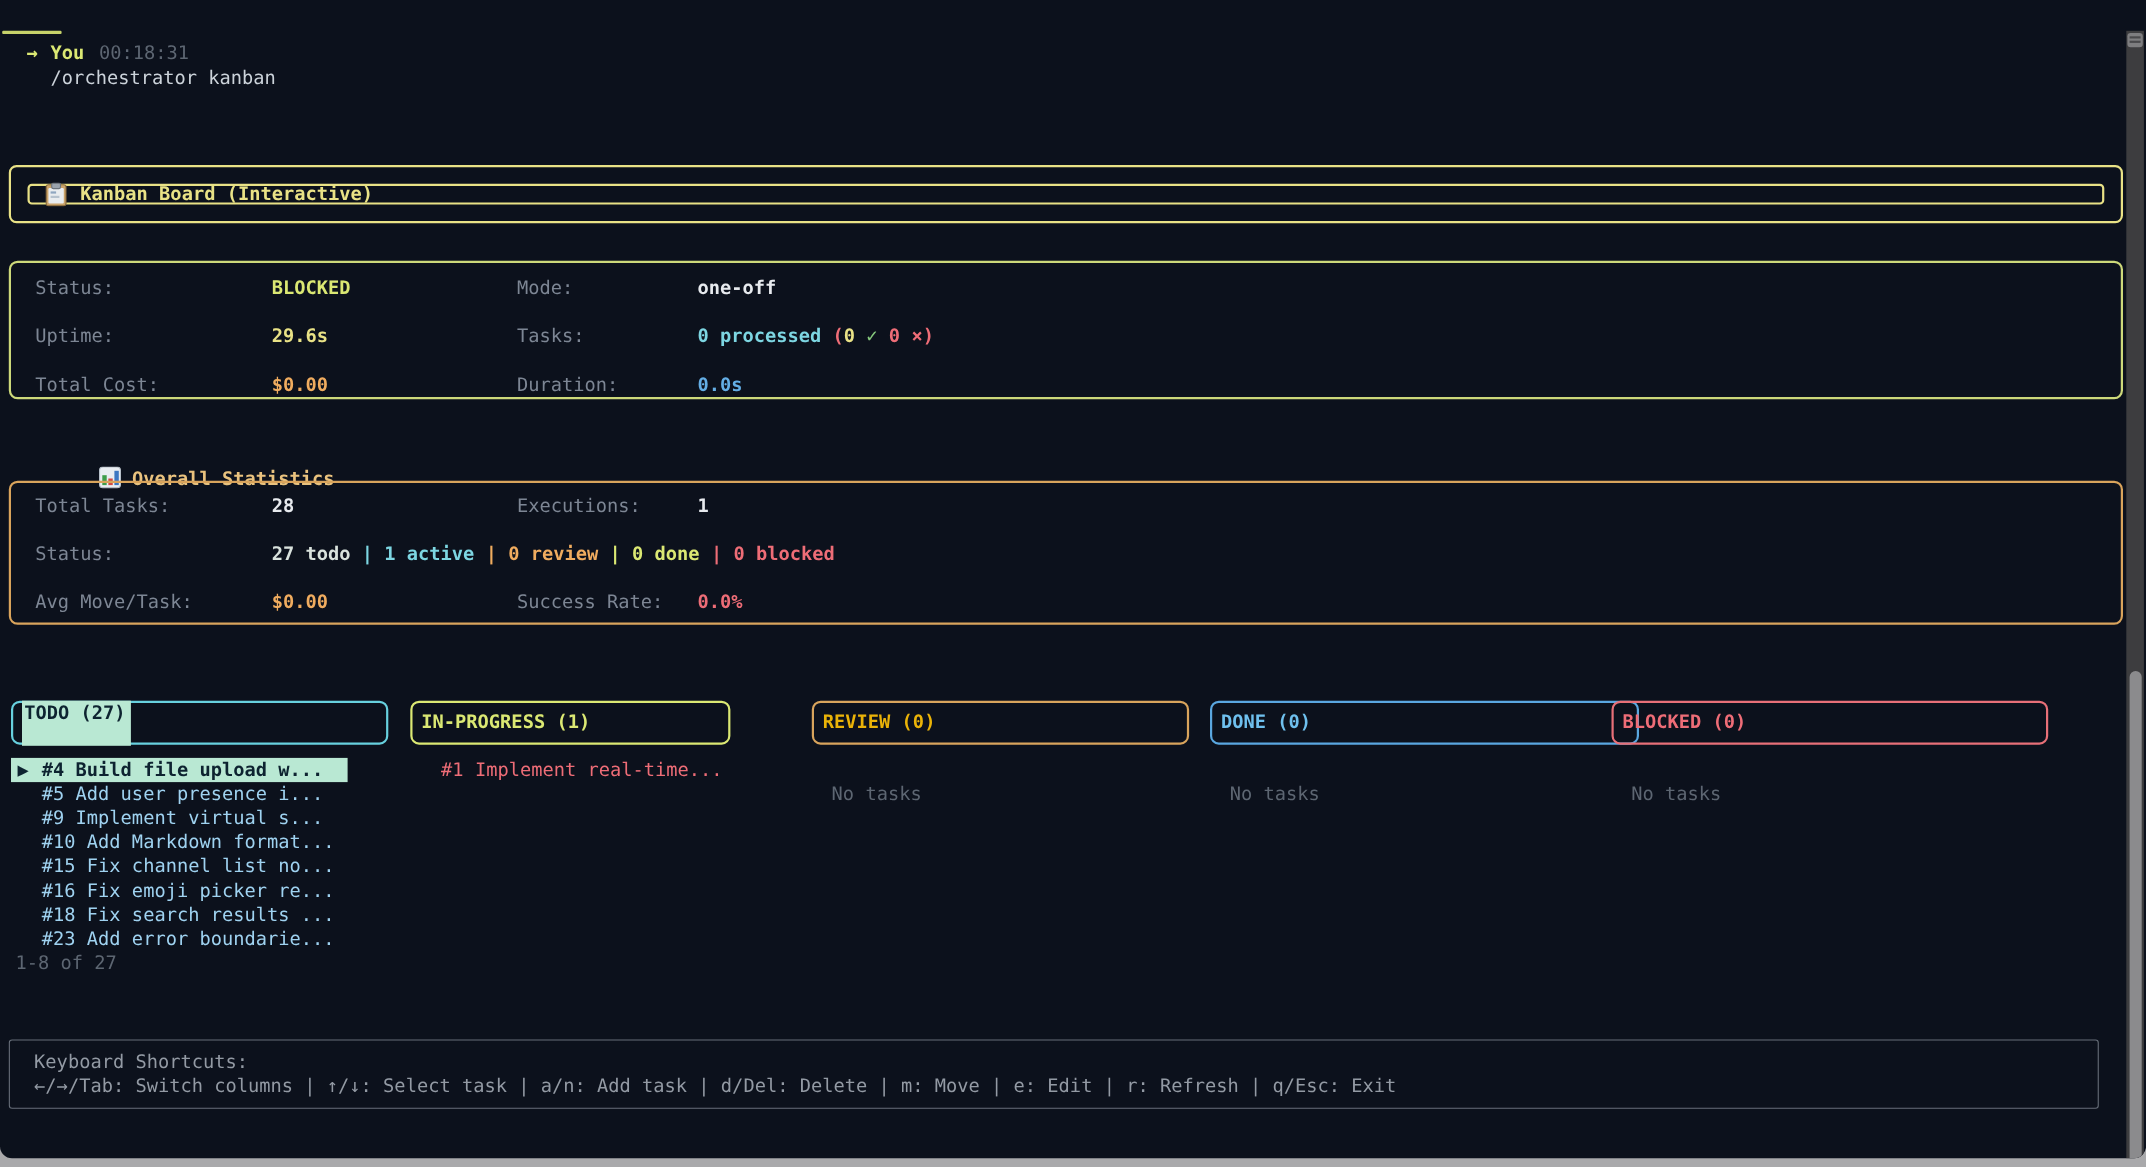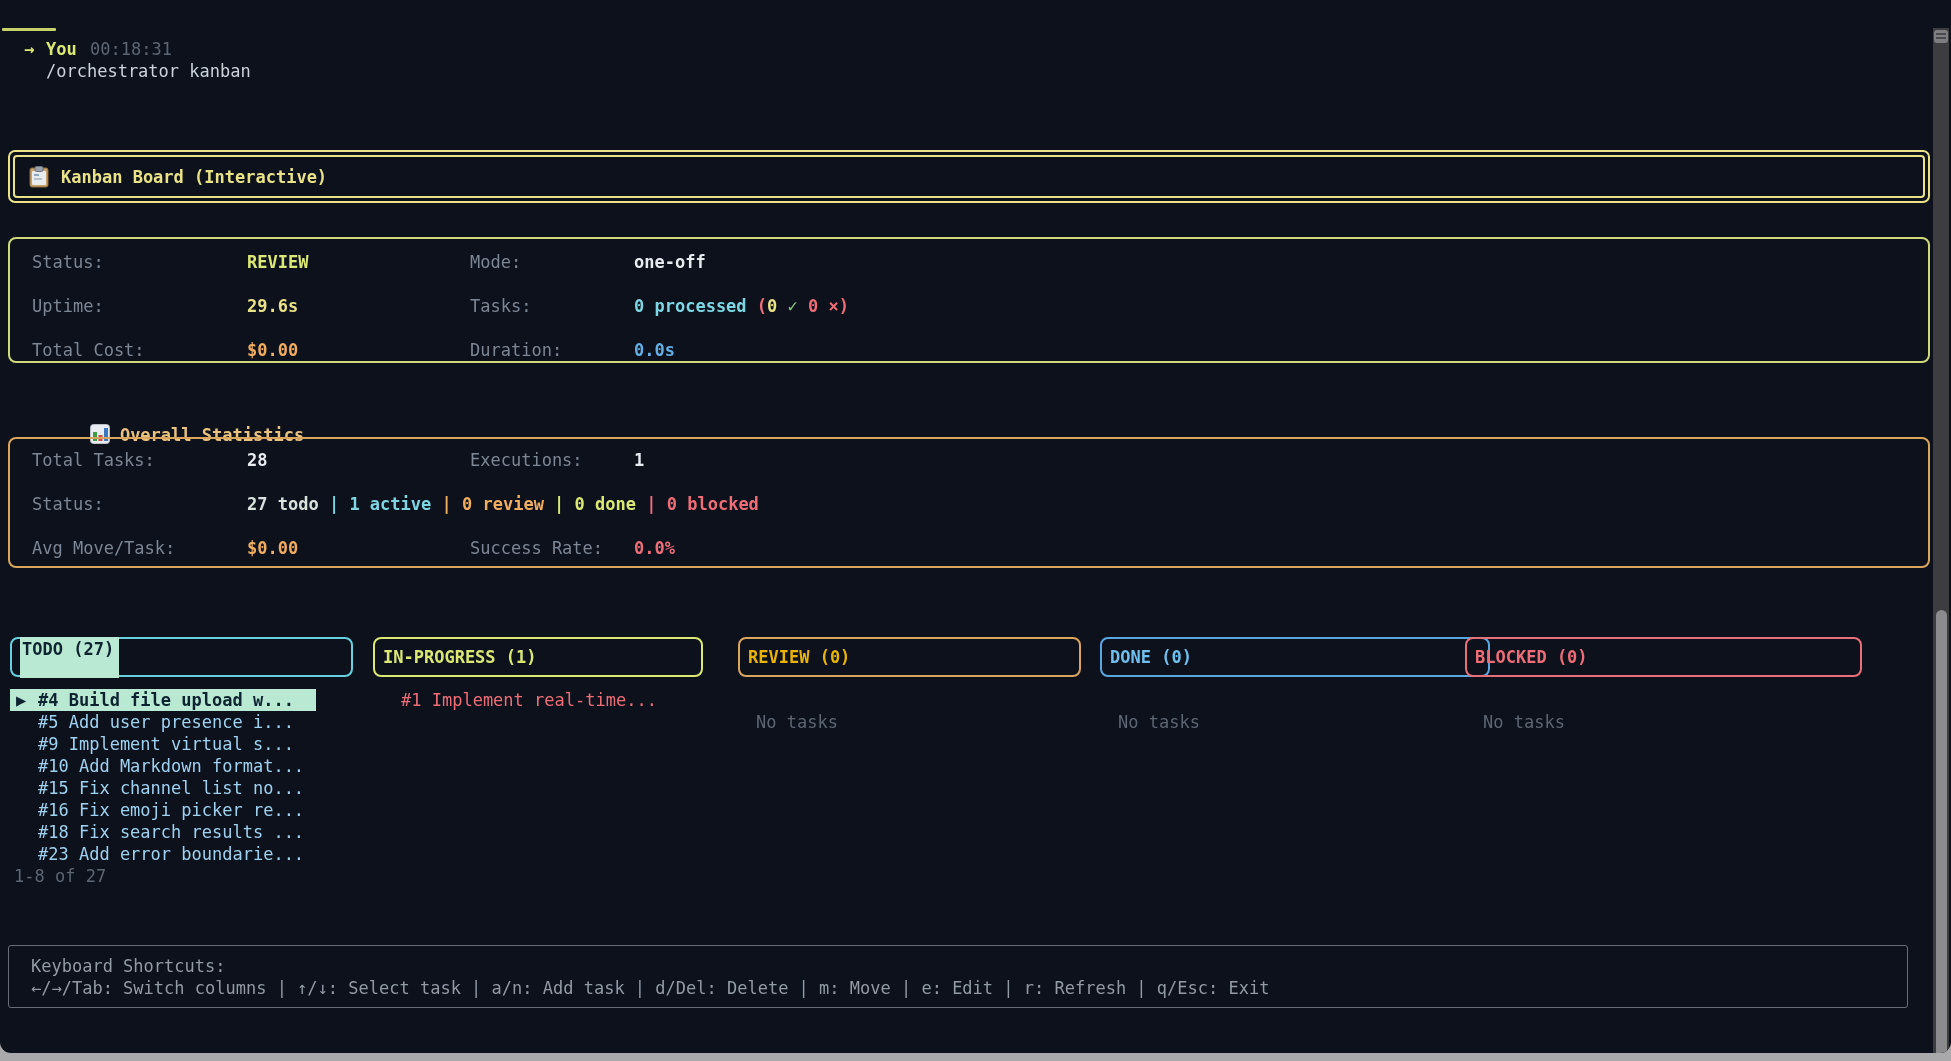--- a/index.html
+++ b/index.html
@@ -35,21 +35,21 @@
   .at{position:absolute;white-space:pre}
   .b{font-weight:bold}
   .c-ygreen{color:var(--ygreen)} .c-yellow{color:var(--yellow)} .c-gold{color:var(--gold)}
   .c-label{color:var(--gray-label)} .c-white{color:var(--white)} .c-pale{color:var(--pale)}
   .c-cyan{color:var(--cyan)} .c-orange{color:var(--orange)} .c-blue{color:var(--blue)}
   .c-ltblue{color:var(--ltblue)} .c-red{color:var(--red)} .c-green{color:var(--green)}
   .c-dim{color:var(--dim)} .c-cmd{color:#ccd3da} .c-footer{color:var(--footer-text)}
   .sliver{position:absolute;left:2px;top:0;width:54px;height:3px;background:var(--ygreen);border-radius:1px;opacity:.9}
   
   .box{position:absolute;border:2px solid;border-radius:8px}
-  .dbl-outer{position:absolute;border:2px solid var(--yellow);border-radius:7px;padding:3px}
+  .dbl-outer{position:absolute;border:2px solid var(--yellow);border-radius:7px;padding:15px}
   .dbl-inner{border:2px solid var(--yellow);border-radius:4px;width:100%;height:100%;
              display:flex;align-items:center;gap:12px;padding-left:14px}
   .hdr-icon{width:20px;height:22px;flex:0 0 auto}
   .stats-hdr-icon{width:20px;height:20px;vertical-align:-3px;margin-right:10px}
   
   .col-box{position:absolute;top:609px;height:40px;border:2px solid;border-radius:8px;
            display:flex;align-items:center;padding-left:8px}
   .col-title{font-weight:bold;white-space:pre}
   .chip{background:var(--mint);color:var(--dark-on-mint);padding:1px 5px 18px 2px}
   .task{position:absolute;white-space:pre;font-weight:normal}
@@ -86,21 +86,21 @@
             <rect x="6" y="0.5" width="8" height="5" rx="1.5" fill="#9aa3ad" stroke="#6b737c"></rect>
             <rect x="5" y="8" width="5" height="2" fill="#8fa6c0"></rect>
             <rect x="5" y="12" width="8" height="2" fill="#b6c2ce"></rect>
           </svg>
           <span class="b c-yellow">Kanban Board (Interactive)</span>
         </div>
       </div>
 
       <div class="box" style="left:8px;top:209px;width:1922px;height:126px;border-color:#cdd97a">
         <span class="at c-label" style="left:22px;top:12px">Status:</span>
-        <span class="at b c-ygreen" style="left:237px;top:12px">REVIEW</span>
+        <span class="at b c-ygreen" style="left:237px;top:12px">BLOCKED</span>
         <span class="at c-label" style="left:460px;top:12px">Mode:</span>
         <span class="at b c-white" style="left:624px;top:12px">one-off</span>
 
         <span class="at c-label" style="left:22px;top:56px">Uptime:</span>
         <span class="at b c-yellow" style="left:237px;top:56px">29.6s</span>
         <span class="at c-label" style="left:460px;top:56px">Tasks:</span>
         <span class="at b" style="left:624px;top:56px"><span class="c-cyan">0 processed </span><span class="c-red">(</span><span class="c-yellow">0 </span><span class="c-green">✓ </span><span class="c-red">0 </span><span class="c-red">×)</span></span>
 
         <span class="at c-label" style="left:22px;top:100px">Total Cost:</span>
         <span class="at b c-orange" style="left:237px;top:100px">$0.00</span>
@@ -128,21 +128,21 @@
 
         <span class="at c-label" style="left:22px;top:98px">Avg Move/Task:</span>
         <span class="at b c-orange" style="left:237px;top:98px">$0.00</span>
         <span class="at c-label" style="left:460px;top:98px">Success Rate:</span>
         <span class="at b c-red" style="left:624px;top:98px">0.0%</span>
       </div>
 
       <div class="col-box" style="left:10px;width:343px;border-color:#67d0de">
         <span class="col-title chip">TODO (27)</span>
       </div>
-      <div class="col-box" style="left:373px;width:330px;border-color:#dbe873">
+      <div class="col-box" style="left:373px;width:291px;border-color:#dbe873">
         <span class="col-title c-ygreen">IN-PROGRESS (1)</span>
       </div>
       <div class="col-box" style="left:738px;width:343px;border-color:#d9a45c">
         <span class="col-title" style="color:#eab308">REVIEW (0)</span>
       </div>
       <div class="col-box" style="left:1100px;width:390px;border-color:#5aa7e0">
         <span class="col-title" style="color:#6fc0ee">DONE (0)</span>
       </div>
       <div class="col-box" style="left:1465px;width:397px;border-color:#e87078">
         <span class="col-title c-red">BLOCKED (0)</span>

